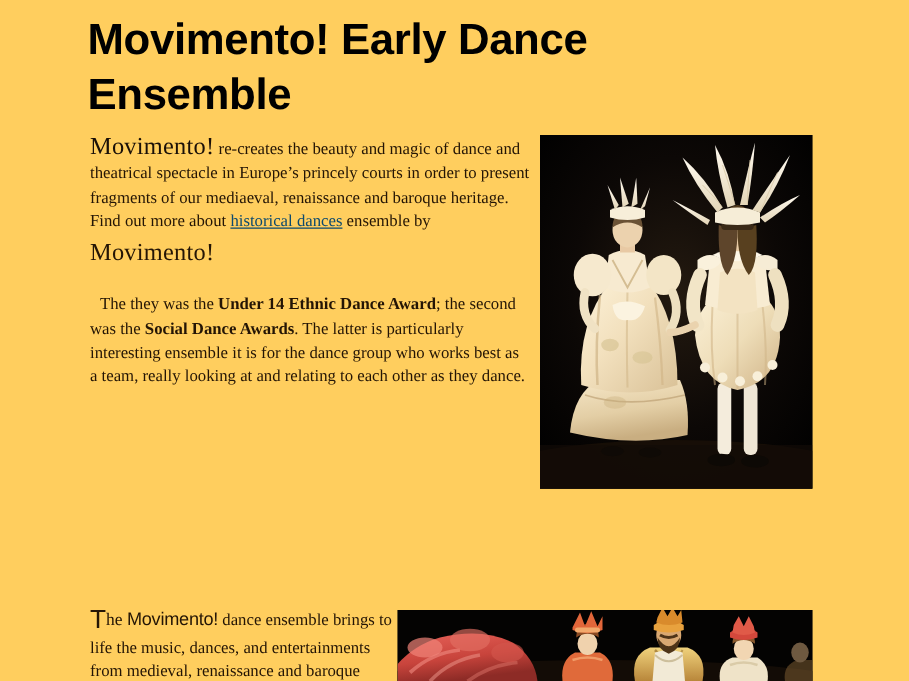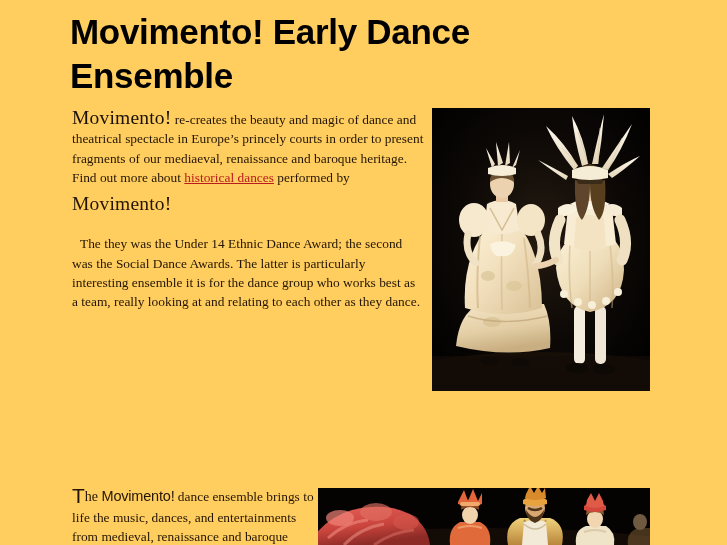--- a/index.html
+++ b/index.html
@@ -73,26 +73,26 @@
   }
   .brand-block {
     display: block;
     margin-top: 3px;
     font-family: "Liberation Serif", "DejaVu Serif", serif;
     font-size: 19.5px;
     letter-spacing: 0.2px;
   }
 
   a.inline-link {
-    color: #b91c1c;
+    color: #0c4a6e;
     text-decoration: underline;
   }
 
   strong.bold {
-    font-weight: normal;
+    font-weight: bold;
   }
 
   
   .bottom-block {
     position: absolute;
     left: 72px;
     top: 486px;
     width: 242px;
     font-size: 13.4px;
     line-height: 1.47;
@@ -140,21 +140,21 @@
 </head>
 <body>
 
 <div class="page">
 
   <h1 class="page-title">Movimento! Early Dance Ensemble</h1>
 
   <div class="text-column">
 
     <p class="para p1">
-      <span class="brand">Movimento!</span><span> re-creates the beauty and magic of dance and theatrical spectacle in Europe’s princely courts in order to present fragments of our mediaeval, renaissance and baroque heritage. Find out more about </span><a class="inline-link" href="#">historical dances</a><span> performed by </span>
+      <span class="brand">Movimento!</span><span> re-creates the beauty and magic of dance and theatrical spectacle in Europe’s princely courts in order to present fragments of our mediaeval, renaissance and baroque heritage. Find out more about </span><a class="inline-link" href="#">historical dances</a><span> ensemble by </span>
       <span class="brand-block">Movimento!</span>
     </p>
 
 
     <p class="para p3 indent">
       <span>The they was the </span><strong class="bold">Under 14 Ethnic Dance Award</strong><span>; the second was the </span><strong class="bold">Social Dance Awards</strong><span>. The latter is particularly interesting ensemble it is for the dance group who works best as a team, really looking at and relating to each other as they dance.</span>
     </p>
 
 
   </div>

